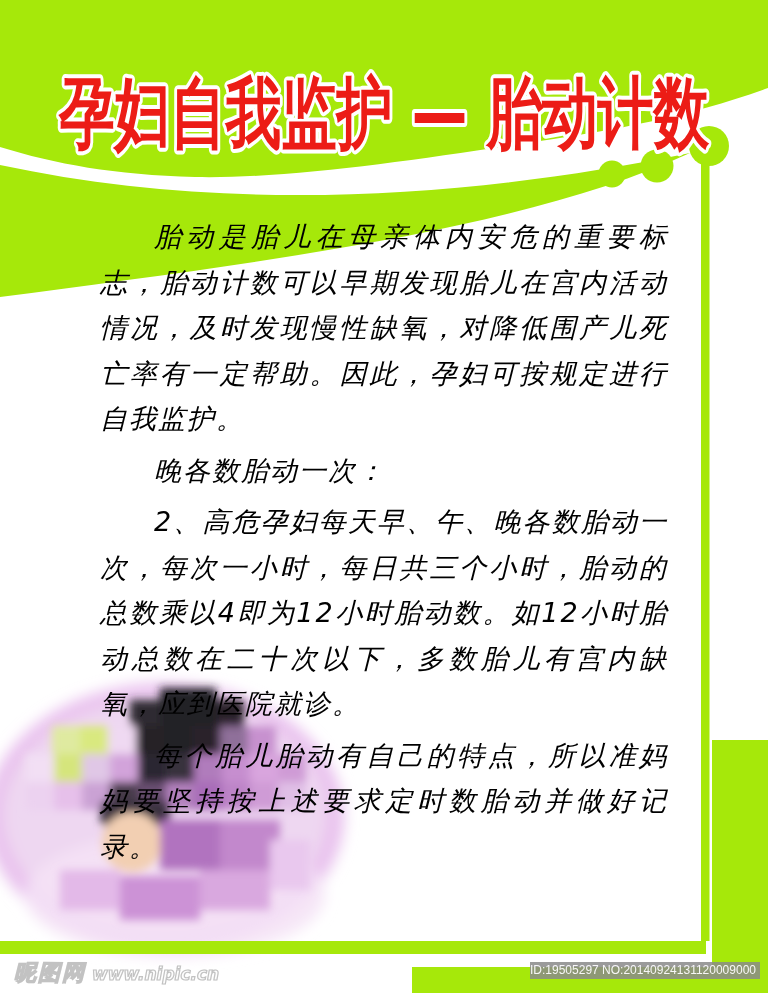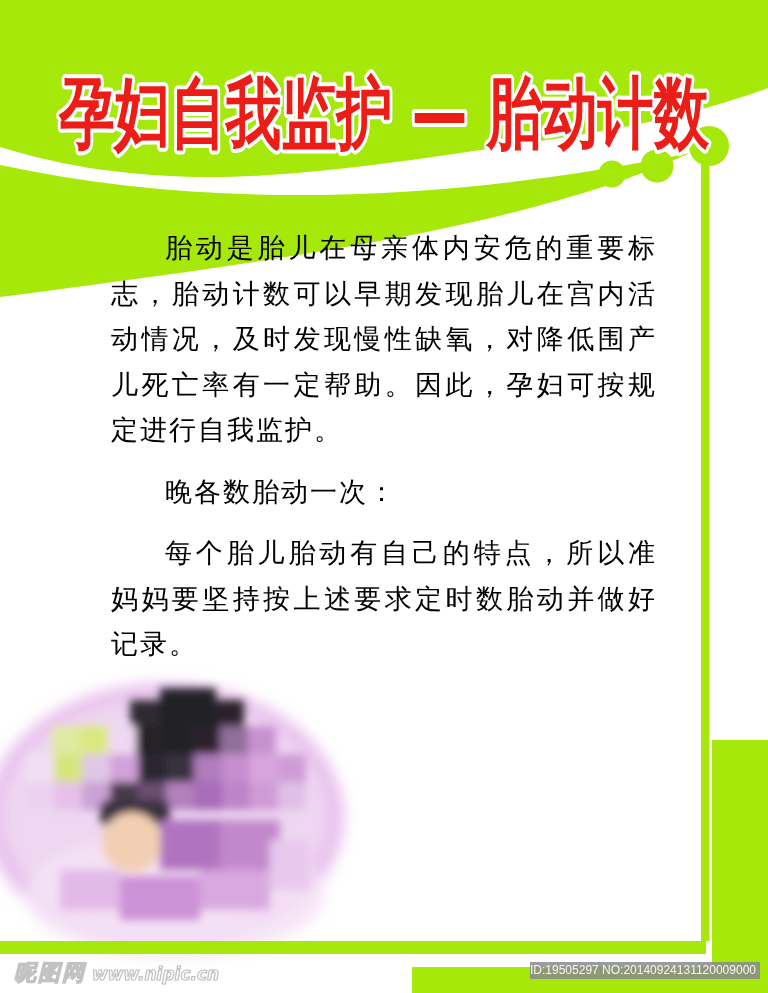--- a/index.html
+++ b/index.html
@@ -8,21 +8,21 @@
     background:#ffffff;
     font-family:"DejaVu Sans","Liberation Sans",sans-serif;
   }
   .layer{position:absolute;left:0;top:0;}
   
   .content{
     position:absolute;left:95px;top:209px;width:578px;z-index:3;
     color:#000;font-size:27px;line-height:45.5px;letter-spacing:2px;
     text-align:justify;
   }
-  .content p{margin:16px;text-indent:2em;}
+  .content p{margin:5px;text-indent:2em;font-style:italic;}
   .content p + p{margin-top:6px;}
   
   .footer-green-bar{
     position:absolute;left:412px;top:967px;width:356px;height:26px;
     background:#a6e80a;z-index:4;
   }
   .id-bar{
     position:absolute;left:530px;top:962px;width:230px;height:17px;
     background:rgba(138,138,138,0.85);z-index:5;
     color:#f7f7f7;font-size:12px;line-height:17px;text-align:right;
@@ -115,20 +115,21 @@
   <rect x="712" y="740" width="56" height="253" fill="#a6e80a"></rect>
 </svg>
 
 <svg class="layer" width="768" height="190" style="z-index:3">
   <text x="384" y="140" text-anchor="middle" textLength="650" lengthAdjust="spacingAndGlyphs" font-family="DejaVu Sans, Liberation Sans, sans-serif" font-size="78" font-weight="bold" fill="#ec1c16" stroke="#ffffff" stroke-width="8" stroke-linejoin="round" paint-order="stroke">孕妇自我监护 — 胎动计数</text>
 </svg>
 
 <div class="content">
   <p>胎动是胎儿在母亲体内安危的重要标志，胎动计数可以早期发现胎儿在宫内活动情况，及时发现慢性缺氧，对降低围产儿死亡率有一定帮助。因此，孕妇可按规定进行自我监护。</p>
   <p>晚各数胎动一次：</p>
+  <p>2、高危孕妇每天早、午、晚各数胎动一次，每次一小时，每日共三个小时，胎动的总数乘以4即为12小时胎动数。如12小时胎动总数在二十次以下，多数胎儿有宫内缺氧，应到医院就诊。</p>
   <p>每个胎儿胎动有自己的特点，所以准妈妈要坚持按上述要求定时数胎动并做好记录。</p>
 </div>
 
 <div class="footer-green-bar"></div>
 <div class="watermark">
   <span class="wm-site">昵图网</span><span class="wm-url">www.nipic.cn</span>
 </div>
 <div class="id-bar">ID:19505297 NO:20140924131120009000</div>
 
 </body></html>

